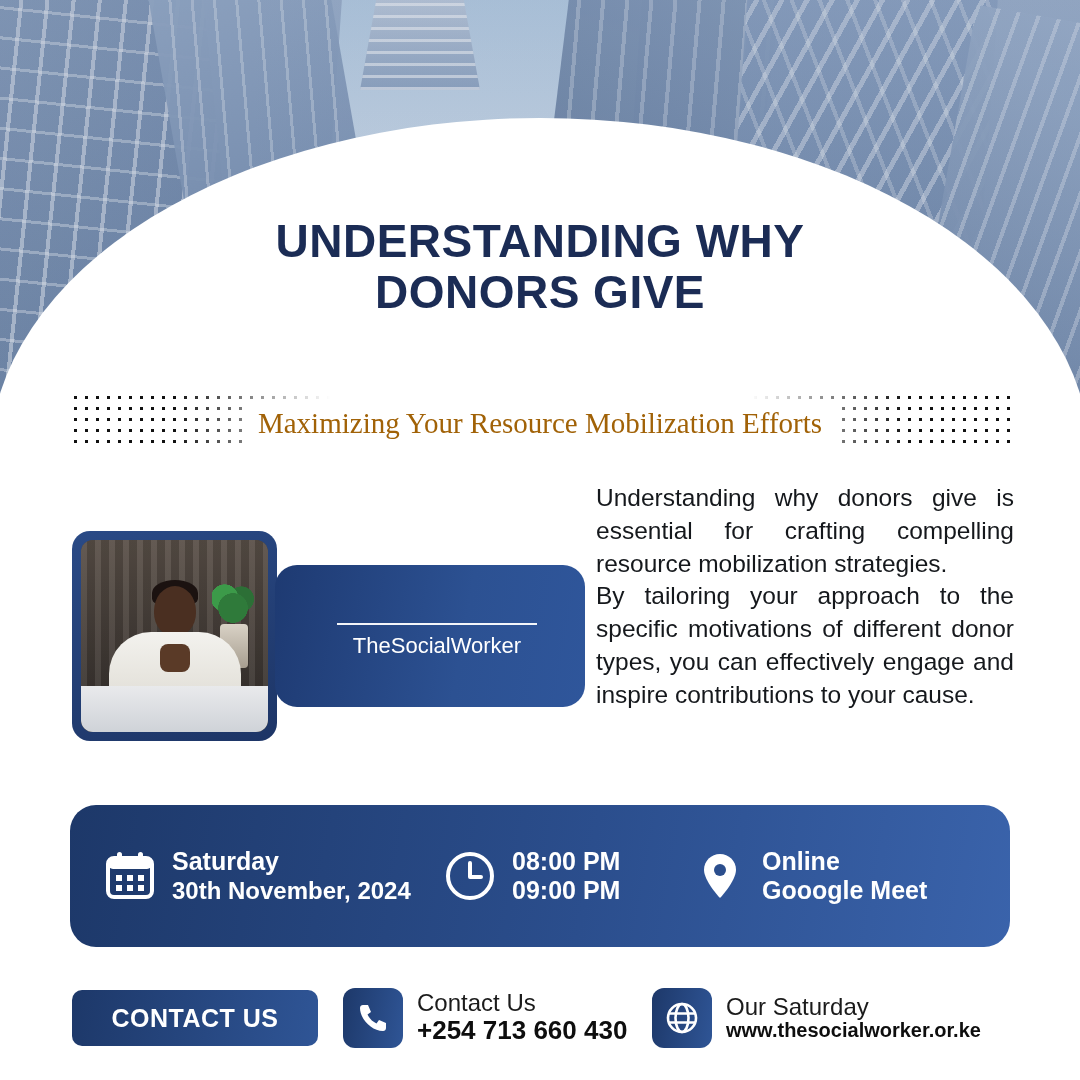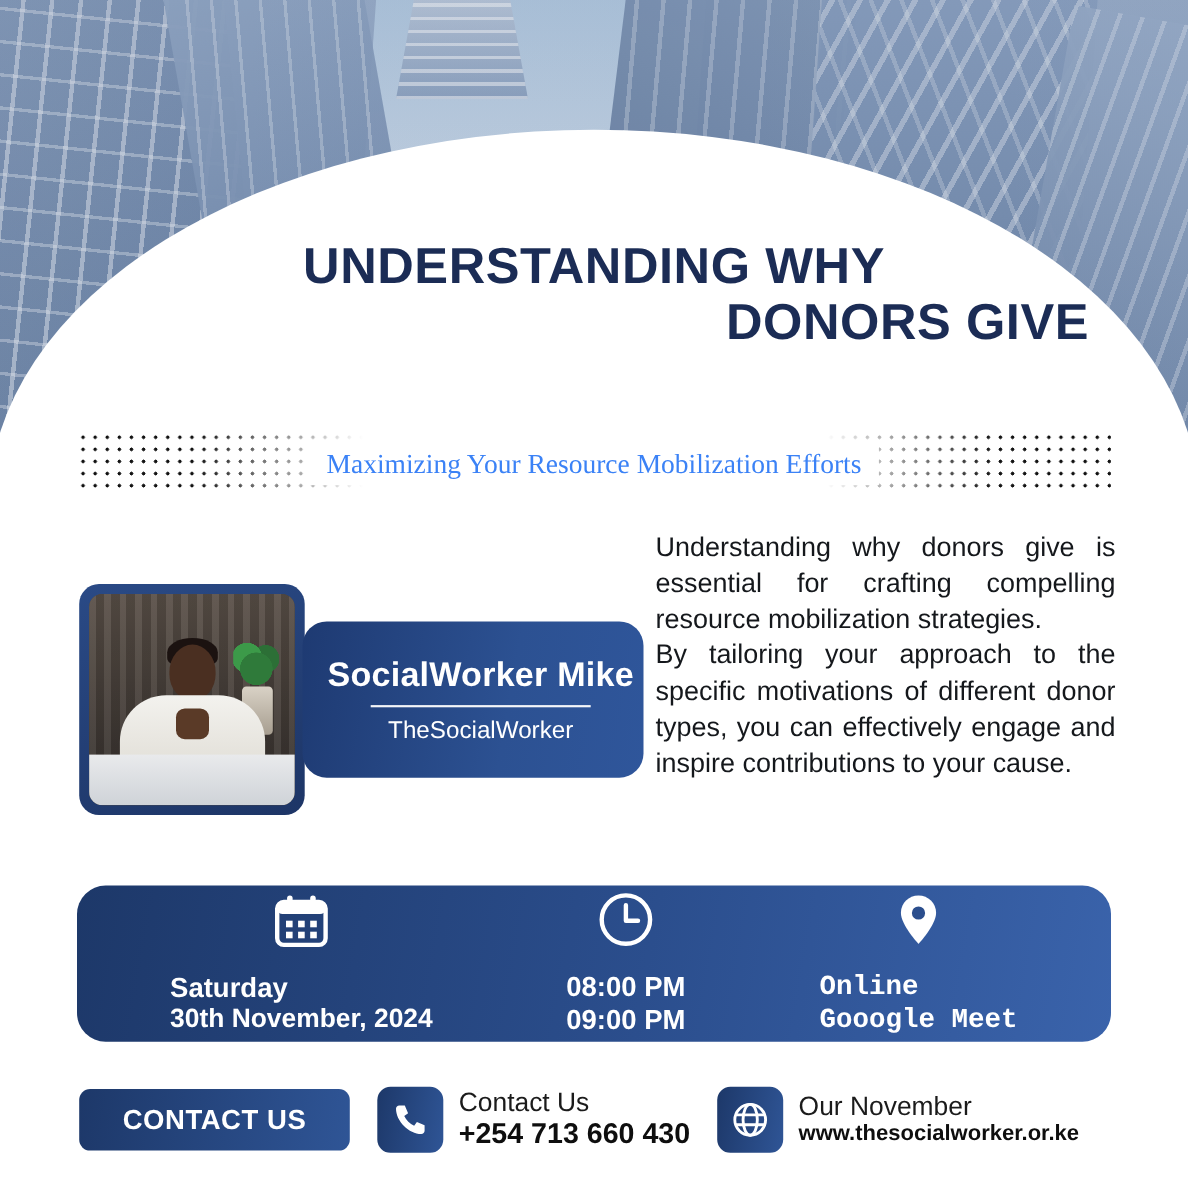--- a/index.html
+++ b/index.html
@@ -90,21 +90,21 @@
   }
 
   
   .title {
     position: absolute; left: 90px; top: 216px; width: 900px;
     text-align: center;
     color: #1b2c55;
     font-size: 46px; line-height: 1.1; font-weight: 800;
     letter-spacing: .5px;
   }
-  .title .line2 { display: block; text-align: right; }
+  .title .line2 { display: block; }
 
   
   .sub-wrap {
     position: absolute; left: 70px; top: 392px; width: 940px; height: 62px;
     display: flex; align-items: center; justify-content: center;
   }
   .dots {
     position: absolute; top: 0; width: 260px; height: 58px;
     background-image: radial-gradient(#111 1.6px, transparent 1.8px);
     background-size: 11px 11px;
@@ -113,21 +113,21 @@
     -webkit-mask-image: linear-gradient(90deg, #000 0%, #000 40%, transparent 100%);
             mask-image: linear-gradient(90deg, #000 0%, #000 40%, transparent 100%); }
   .dots.right { right: 0;
     -webkit-mask-image: linear-gradient(270deg, #000 0%, #000 40%, transparent 100%);
             mask-image: linear-gradient(270deg, #000 0%, #000 40%, transparent 100%); }
   .subtitle {
     position: relative; z-index: 2;
     background: #ffffff;
     padding: 4px 16px;
     font-family: "Liberation Serif", serif;
-    font-size: 25px; color: #3b82f6;
+    font-size: 29px; color: #a16207;
     white-space: nowrap;
     text-align: center;
   }
 
   
   .body-copy {
     position: absolute; left: 596px; top: 482px; width: 418px;
     color: #15181c; font-size: 24.5px; line-height: 1.34;
     text-align: justify;
   }
@@ -198,24 +198,24 @@
   .nameplate .handle { font-size: 22px; font-weight: 400; }
 
   
   .details {
     position: absolute; left: 70px; top: 805px; width: 940px; height: 142px;
     background: linear-gradient(100deg, #1d3869 0%, #2b4e8d 55%, #3a63ab 100%);
     border-radius: 26px;
     display: flex; align-items: center; padding: 0 34px;
     color: #ffffff;
   }
-  .detail { display: flex; align-items: center; gap: 16px; flex-direction: column; }
+  .detail { display: flex; align-items: flex-end; gap: 16px; }
   .detail.date  { width: 340px; }
   .detail.time  { width: 250px; }
-  .detail.place { flex: 1; font-family: Liberation Mono, monospace; }
+  .detail.place { flex: 1; }
   .detail .lines { line-height: 1.18; }
   .detail .l1 { font-size: 25px; font-weight: 700; }
   .detail .l2 { font-size: 21.5px; font-weight: 700; }
   .detail.date .l2 { font-size: 24px; }
 
   
   .ico { display: block; }
 
   
   .contact-btn {
@@ -278,21 +278,20 @@
       <div class="vase"></div>
       <div class="person-hair"></div>
       <div class="person-head"></div>
       <div class="person-body"></div>
       <div class="person-hands"></div>
       <div class="desk"></div>
     </div>
   </div>
 
   <div class="nameplate">
-    <div class="name">SocialWorker Mike</div>
     <div class="rule"></div>
     <div class="handle">TheSocialWorker</div>
   </div>
 
   <div class="details">
 
     <div class="detail date">
       <span class="ico">
         <svg width="52" height="52" viewBox="0 0 52 52" aria-hidden="true">
           <rect x="4" y="9" width="44" height="39" rx="6" fill="none" stroke="#ffffff" stroke-width="4"></rect>
@@ -359,18 +358,18 @@
 
   <div class="foot-item web">
     <span class="foot-badge">
       <svg width="34" height="34" viewBox="0 0 34 34" aria-hidden="true">
         <circle cx="17" cy="17" r="14" fill="none" stroke="#ffffff" stroke-width="2.6"></circle>
         <ellipse cx="17" cy="17" rx="6.5" ry="14" fill="none" stroke="#ffffff" stroke-width="2.6"></ellipse>
         <path d="M3.6 12.5h26.8M3.6 21.5h26.8" stroke="#ffffff" stroke-width="2.6"></path>
       </svg>
     </span>
     <span class="foot-text">
-      <span class="top" style="display:block">Our November</span>
+      <span class="top" style="display:block">Our Saturday</span>
       <span class="bot" style="display:block">www.thesocialworker.or.ke</span>
     </span>
   </div>
 
 </div>
 
 </body></html>

